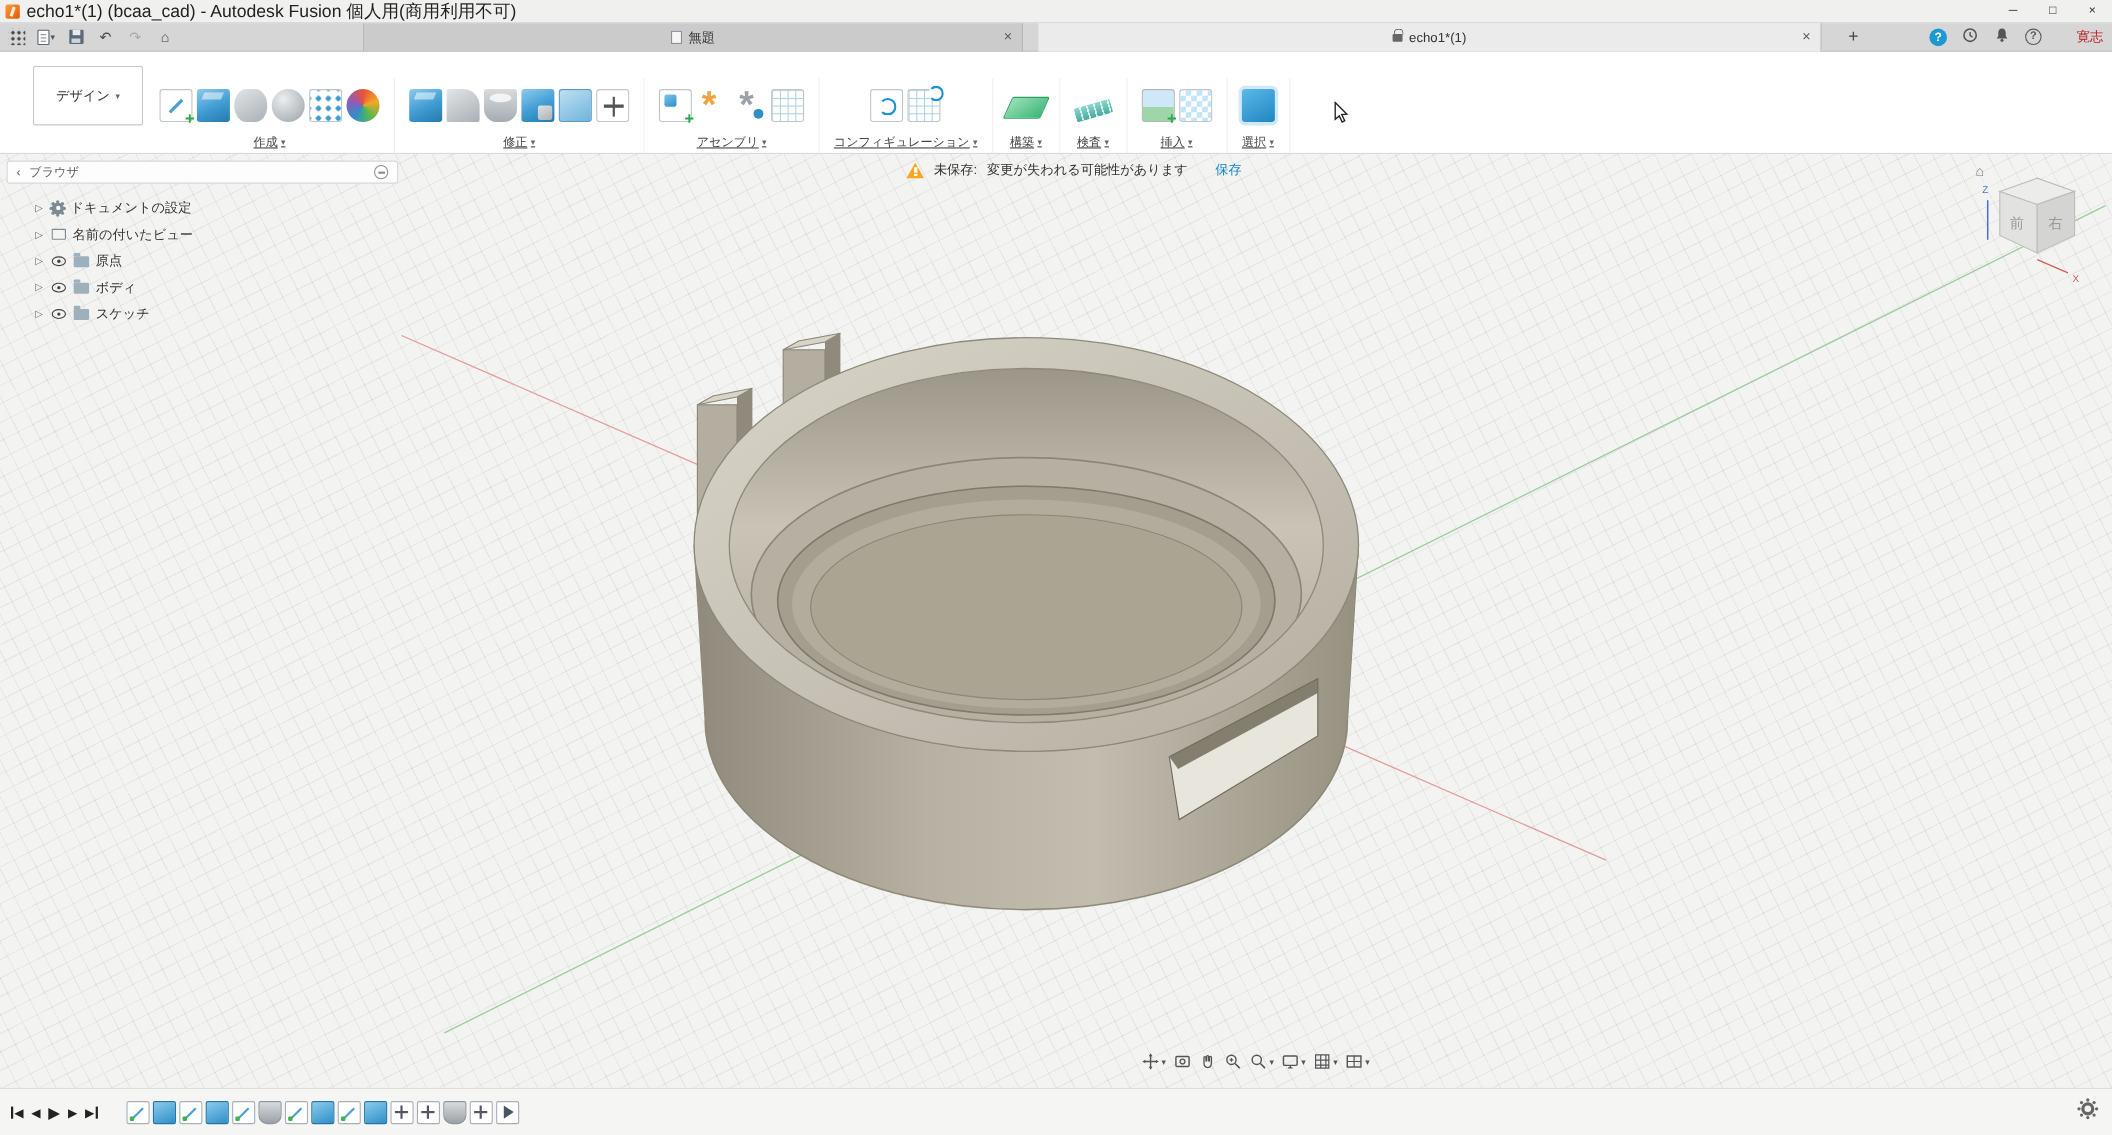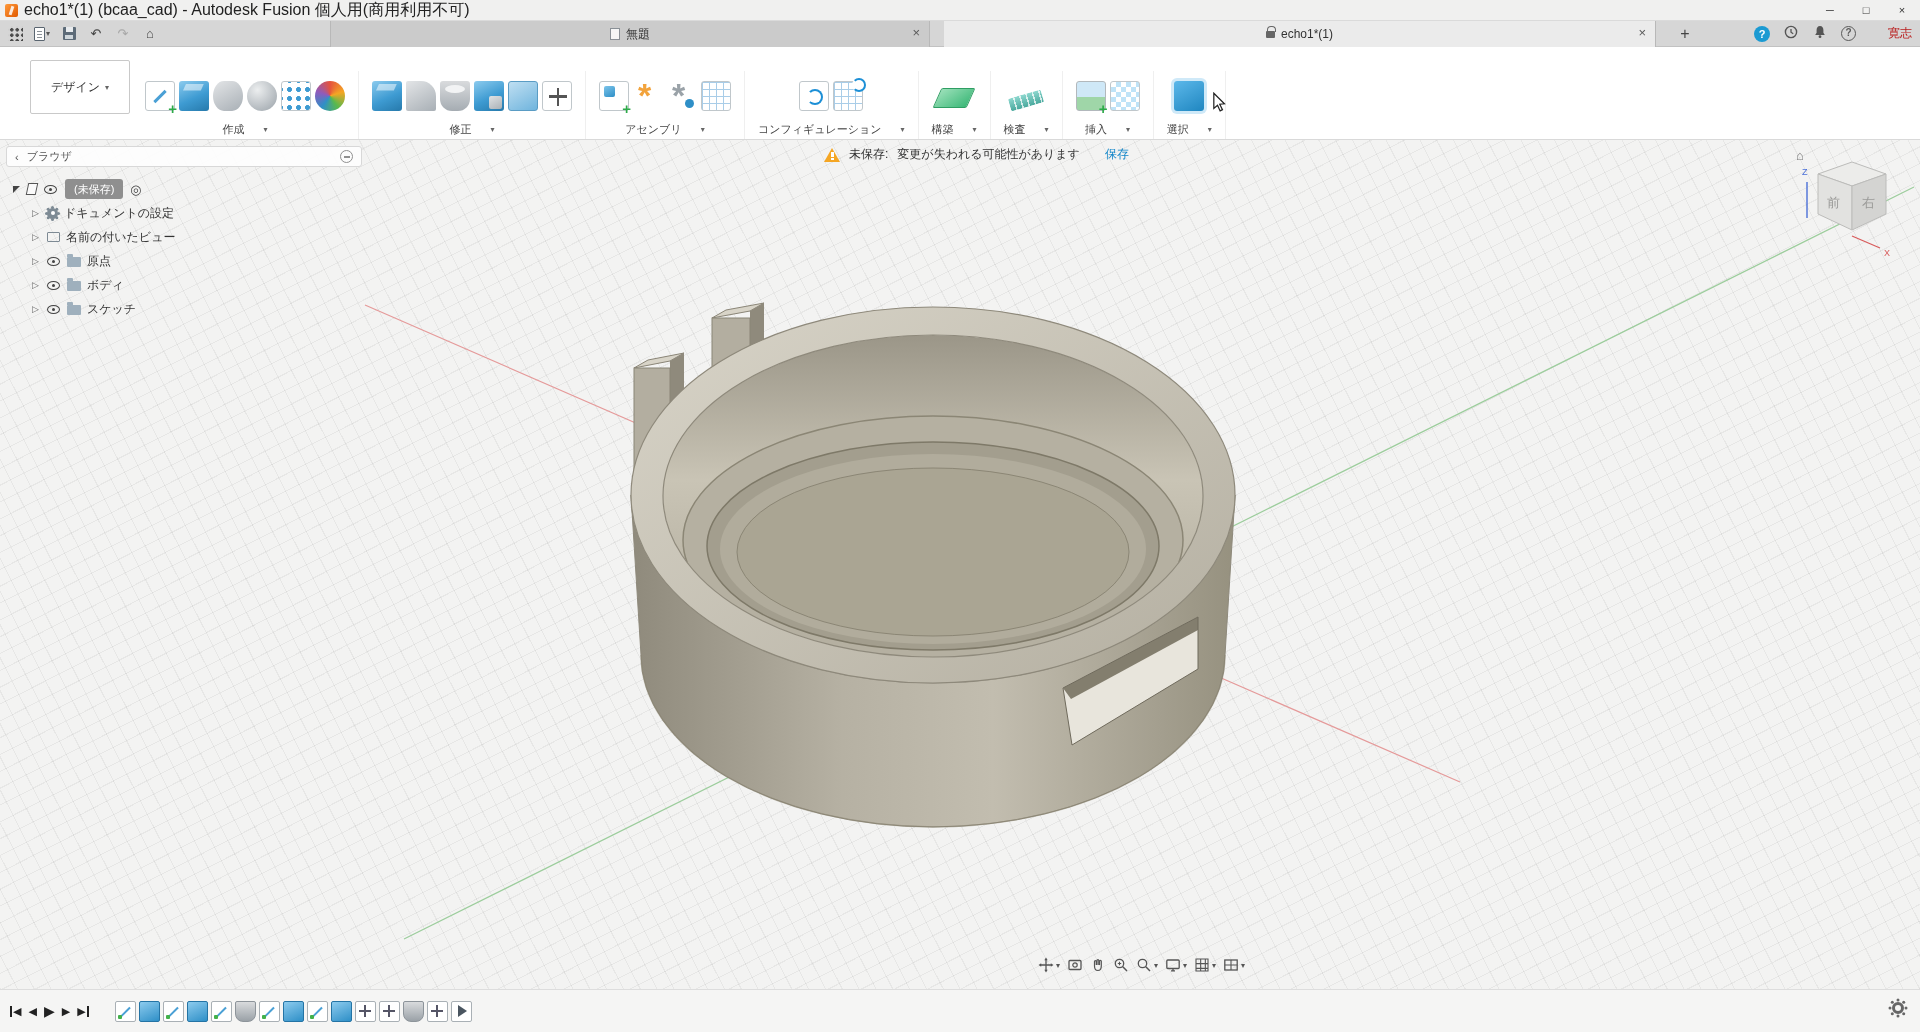--- a/index.html
+++ b/index.html
@@ -43,21 +43,21 @@
   
   .ribbon { position:absolute; top:47px; left:0; right:0; height:93px; background:#fff; border-bottom:1px solid #d9d9d9; z-index:48; }
   .workspace-box { position:absolute; left:30px; top:13px; width:100px; height:54px; border:1px solid #c9c9c9; border-radius:2px; background:#fff; display:flex; align-items:center; justify-content:center; gap:5px; font-size:12px; color:#333; }
   .ws-caret,.caret { font-size:8px; color:#666; }
   .ribbon-tabs { position:absolute; left:140px; top:0; height:22px; display:flex; gap:26px; align-items:flex-end; }
   .rtab { padding:3px 2px 4px; font-size:12px; color:#555; }
   .rtab.active { color:#111; box-shadow:inset 0 -3px 0 #1493d2; }
   .ribbon-groups { position:absolute; left:132px; top:24px; bottom:0; display:flex; align-items:stretch; }
   .rgroup { display:flex; flex-direction:column; align-items:center; padding:0 13px; border-right:1px solid #efefef; }
   .ricons { flex:1; display:flex; align-items:center; justify-content:center; gap:4px; }
-  .rlabel { height:19px; display:flex; align-items:center; gap:19px; font-size:11px; color:#444; white-space:nowrap; }
+  .rlabel { height:19px; display:flex; align-items:center; gap:3px; font-size:11px; color:#444; white-space:nowrap;text-decoration:underline; }
 
   .ti { width:30px; height:30px; border-radius:3px; position:relative; flex:0 0 auto; }
   .ti.create-sketch,.ti.new-component,.ti.move-tool,.ti.pattern,.ti.bom-table,.ti.configuration,.ti.config-table,.ti.insert-mesh { background:#fff; border:1px solid #c0c7cb; }
   .ti.create-sketch::before { content:""; position:absolute; left:6px; top:13px; width:16px; height:3px; background:#4aa0d5; transform:rotate(-45deg); }
   .ti.create-sketch::after,.ti.new-component::after,.ti.insert-canvas::after { content:"+"; position:absolute; right:-3px; bottom:-7px; color:#2daa49; font-weight:bold; font-size:15px; }
   .ti.new-component::before { content:""; position:absolute; left:4px; top:4px; width:11px; height:11px; border-radius:2px; background:linear-gradient(150deg,#7cc4ea,#2e8fc7); }
   .ti.extrude,.ti.press-pull,.ti.combine { background:linear-gradient(155deg,#8ccbee 0%,#3e9bd2 55%,#2679ab 100%); }
   .ti.extrude::before,.ti.press-pull::before { content:""; position:absolute; left:4px; top:3px; width:21px; height:7px; background:rgba(255,255,255,.5); clip-path:polygon(15% 0,100% 0,85% 100%,0 100%); }
   .ti.combine::after { content:""; position:absolute; right:2px; bottom:2px; width:13px; height:13px; border-radius:2px; background:linear-gradient(150deg,#e0e3e5,#aab1b6); }
   .ti.revolve { background:linear-gradient(150deg,#e3e5e7,#a8afb5); border-radius:40%/55%; }
@@ -383,27 +383,20 @@
   </div>
 
   <div class="browser">
     <div class="bheader">
       <span>‹</span>
       <span>ブラウザ</span>
       <span class="spring"></span>
       <span class="ominus"></span>
     </div>
     <div class="btree">
-      <div class="brow root">
-        <span class="rootcaret"></span>
-        <span class="rootflag"></span>
-        <span class="eye"></span>
-        <span class="root-pill">(未保存)</span>
-        <span class="target">◎</span>
-      </div>
       <div>
           <div class="brow">
             <span class="bcaret">▷</span>
             <span class="tico gear"></span>
             <span class="blabel">ドキュメントの設定</span>
           </div>
           <div class="brow">
             <span class="bcaret">▷</span>
             <span class="tico views"></span>
             <span class="blabel">名前の付いたビュー</span>

